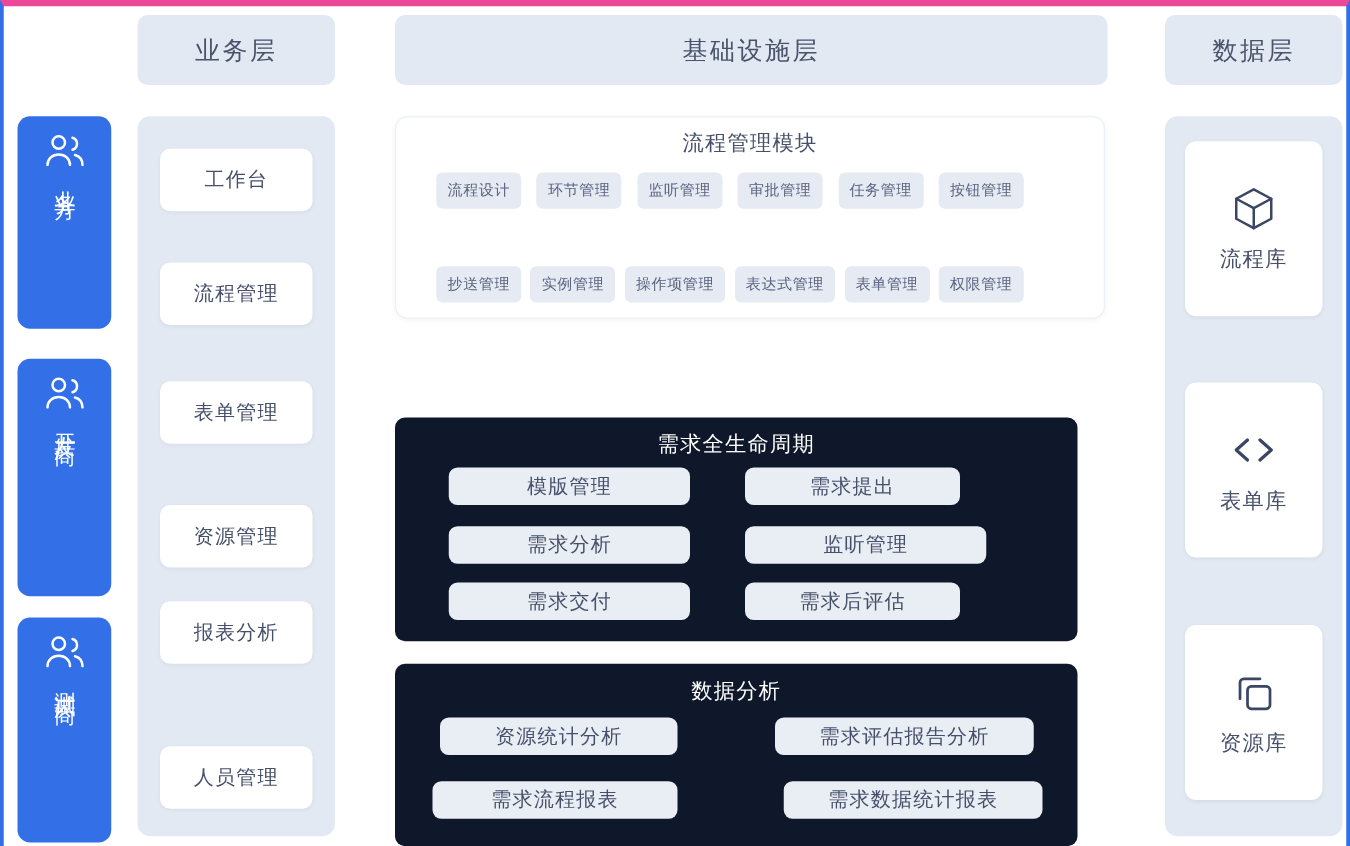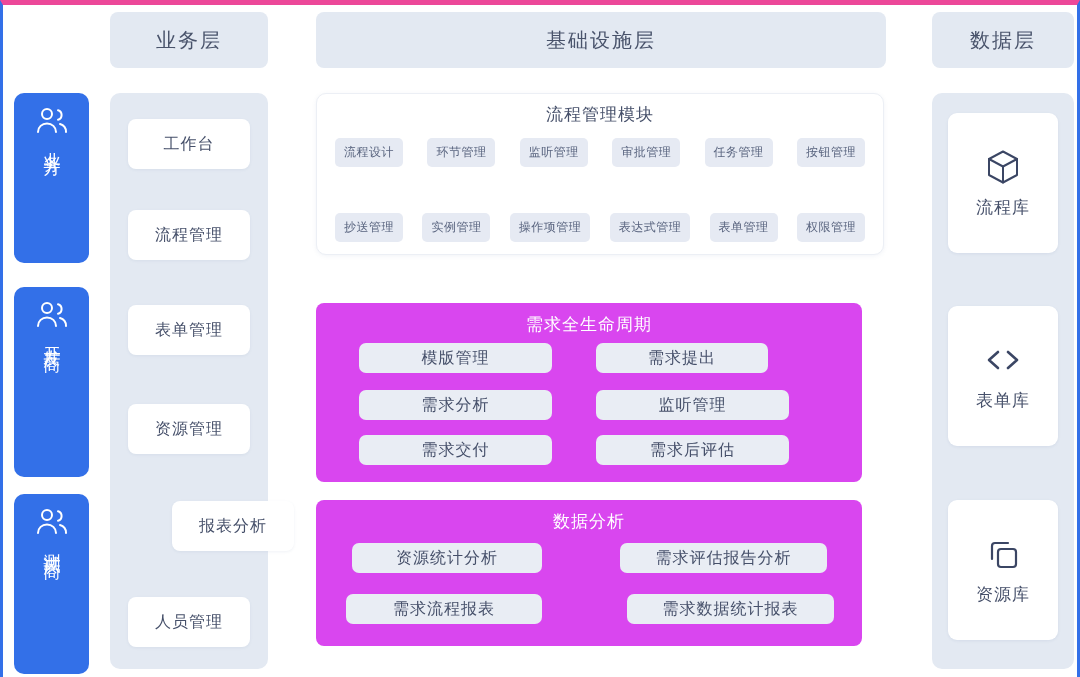--- a/index.html
+++ b/index.html
@@ -111,42 +111,43 @@
     top: 9px;
     left: 0;
     width: 100%;
     text-align: center;
     font-size: 17px;
     color: #46506a;
     letter-spacing: 1px;
   }
   .chip-row {
     position: absolute;
-    left: 18px;
-    width: 530px;
+    left: 32px;
+    width: 470px;
     display: flex;
     justify-content: space-between;
   }
   .chip {
     background: #e6eaf3;
     border-radius: 5px;
     color: #5b6party;
     color: #5a6party;
     color: #59647f;
     font-size: 12px;
     padding: 6px 9px;
     white-space: nowrap;
     letter-spacing: 0.5px;
   }
 
   
   .blue-panel {
     position: absolute;
-    background: #d946ef;
+    background: #0f172a;
     border-radius: 8px;
+    margin-top: 31px;
   }
   .blue-panel .panel-title {
     position: absolute;
     top: 10px;
     left: 0;
     width: 100%;
     text-align: center;
     color: #ffffff;
     font-size: 17px;
     letter-spacing: 1px;
@@ -257,21 +258,21 @@
     </div>
     <div class="biz-item" style="top:117px;">
       <span>流程管理</span>
     </div>
     <div class="biz-item" style="top:212px;">
       <span>表单管理</span>
     </div>
     <div class="biz-item" style="top:311px;">
       <span>资源管理</span>
     </div>
-    <div class="biz-item" style="top:408px;margin-left:44px;">
+    <div class="biz-item" style="top:388px;">
       <span>报表分析</span>
     </div>
     <div class="biz-item" style="top:504px;">
       <span>人员管理</span>
     </div>
   </div>
 
   <div id="proc-box">
     <div id="proc-title">流程管理模块</div>
 
@@ -306,21 +307,21 @@
     <div class="pill" style="left:43px; top:132px; width:193px;">
       <span>需求交付</span>
     </div>
 
     <div class="pill" style="left:280px; top:40px; width:172px;">
       <span>需求提出</span>
     </div>
     <div class="pill" style="left:280px; top:87px; width:193px;">
       <span>监听管理</span>
     </div>
-    <div class="pill" style="left:280px; top:132px; width:193px;">
+    <div class="pill" style="left:280px; top:132px; width:172px;">
       <span>需求后评估</span>
     </div>
   </div>
 
   <div class="blue-panel" style="left:313px; top:495px; width:546px; height:146px;">
     <div class="panel-title">数据分析</div>
 
     <div class="pill" style="left:36px; top:43px; width:190px;">
       <span>资源统计分析</span>
     </div>

